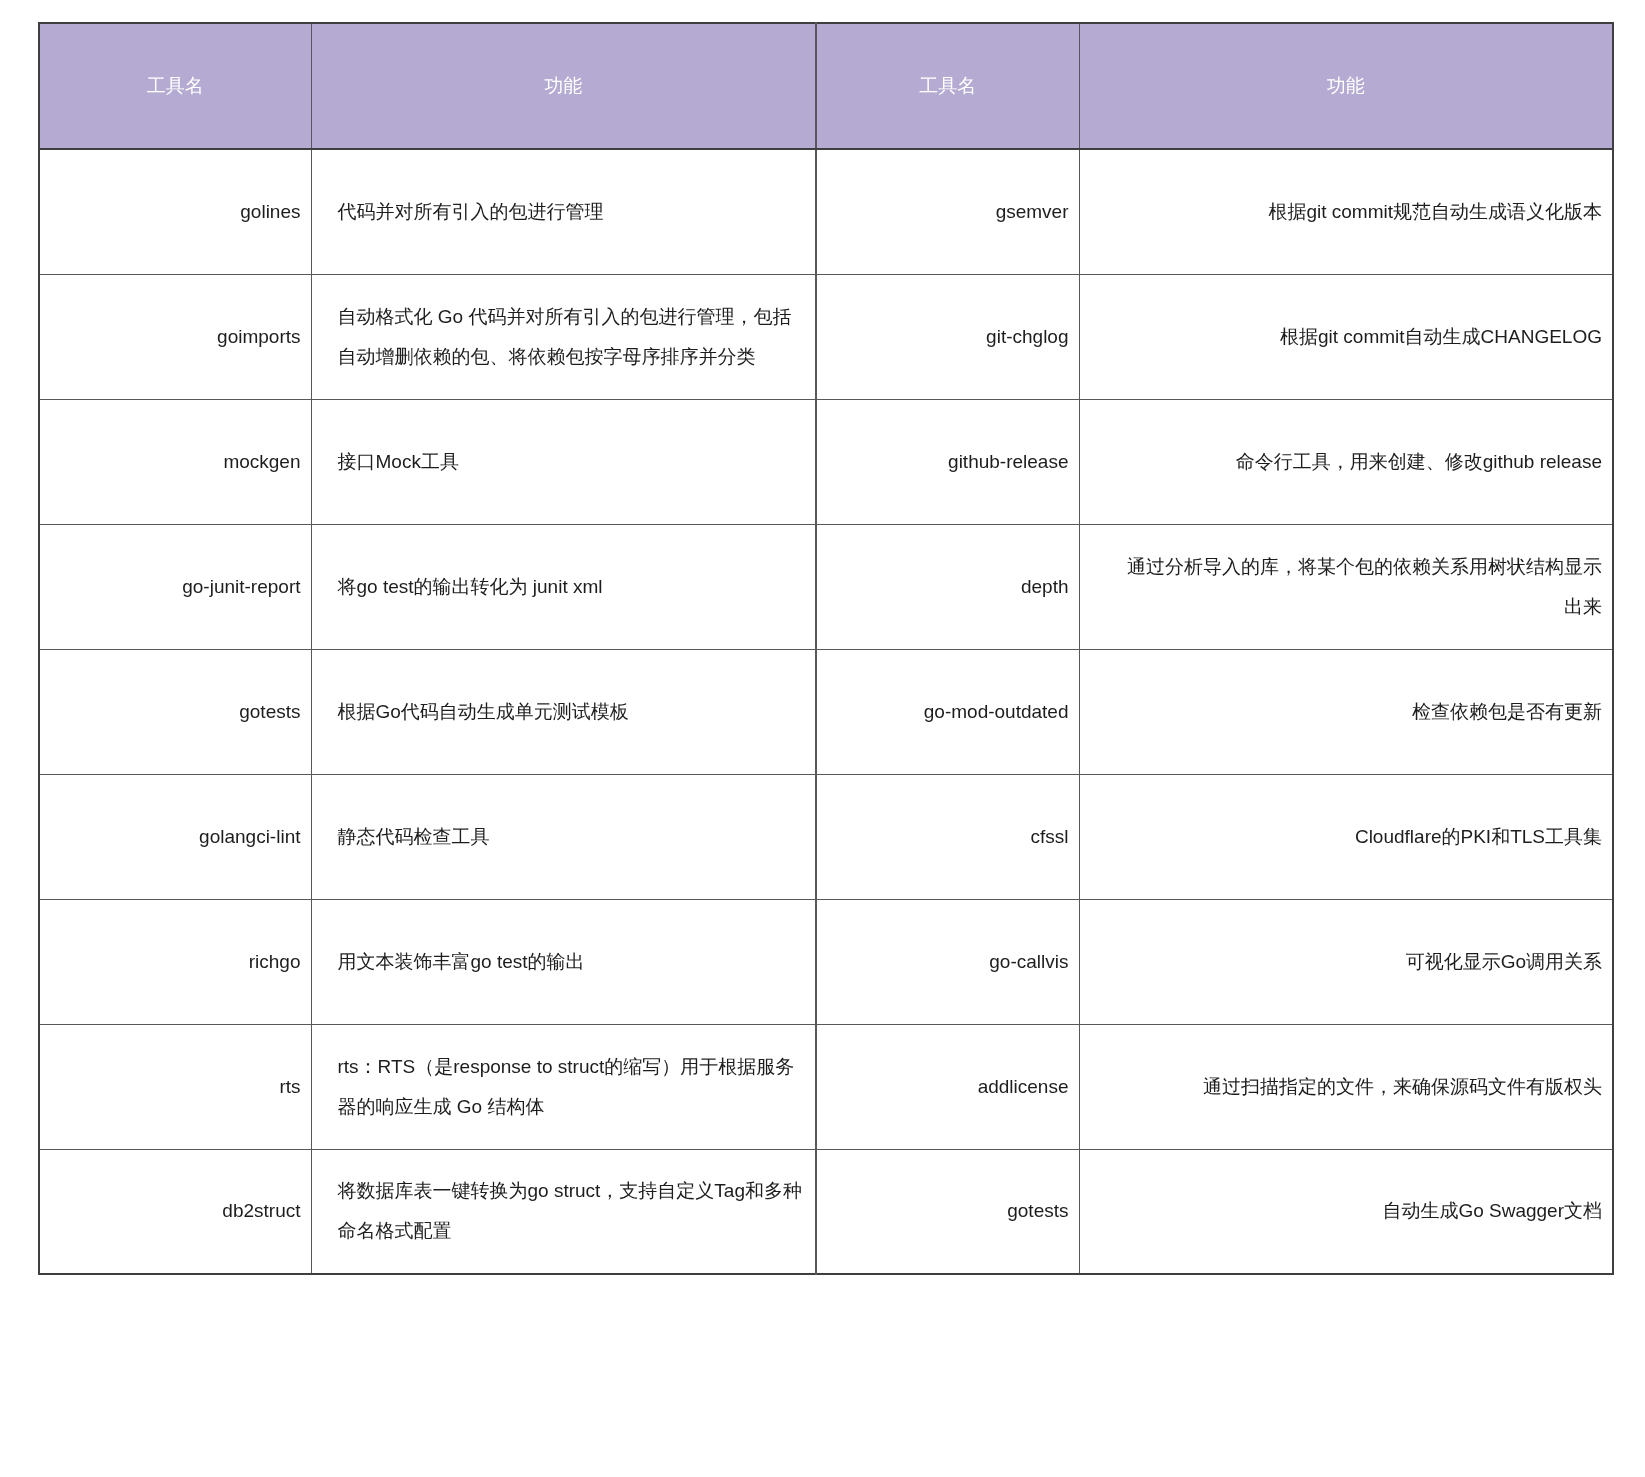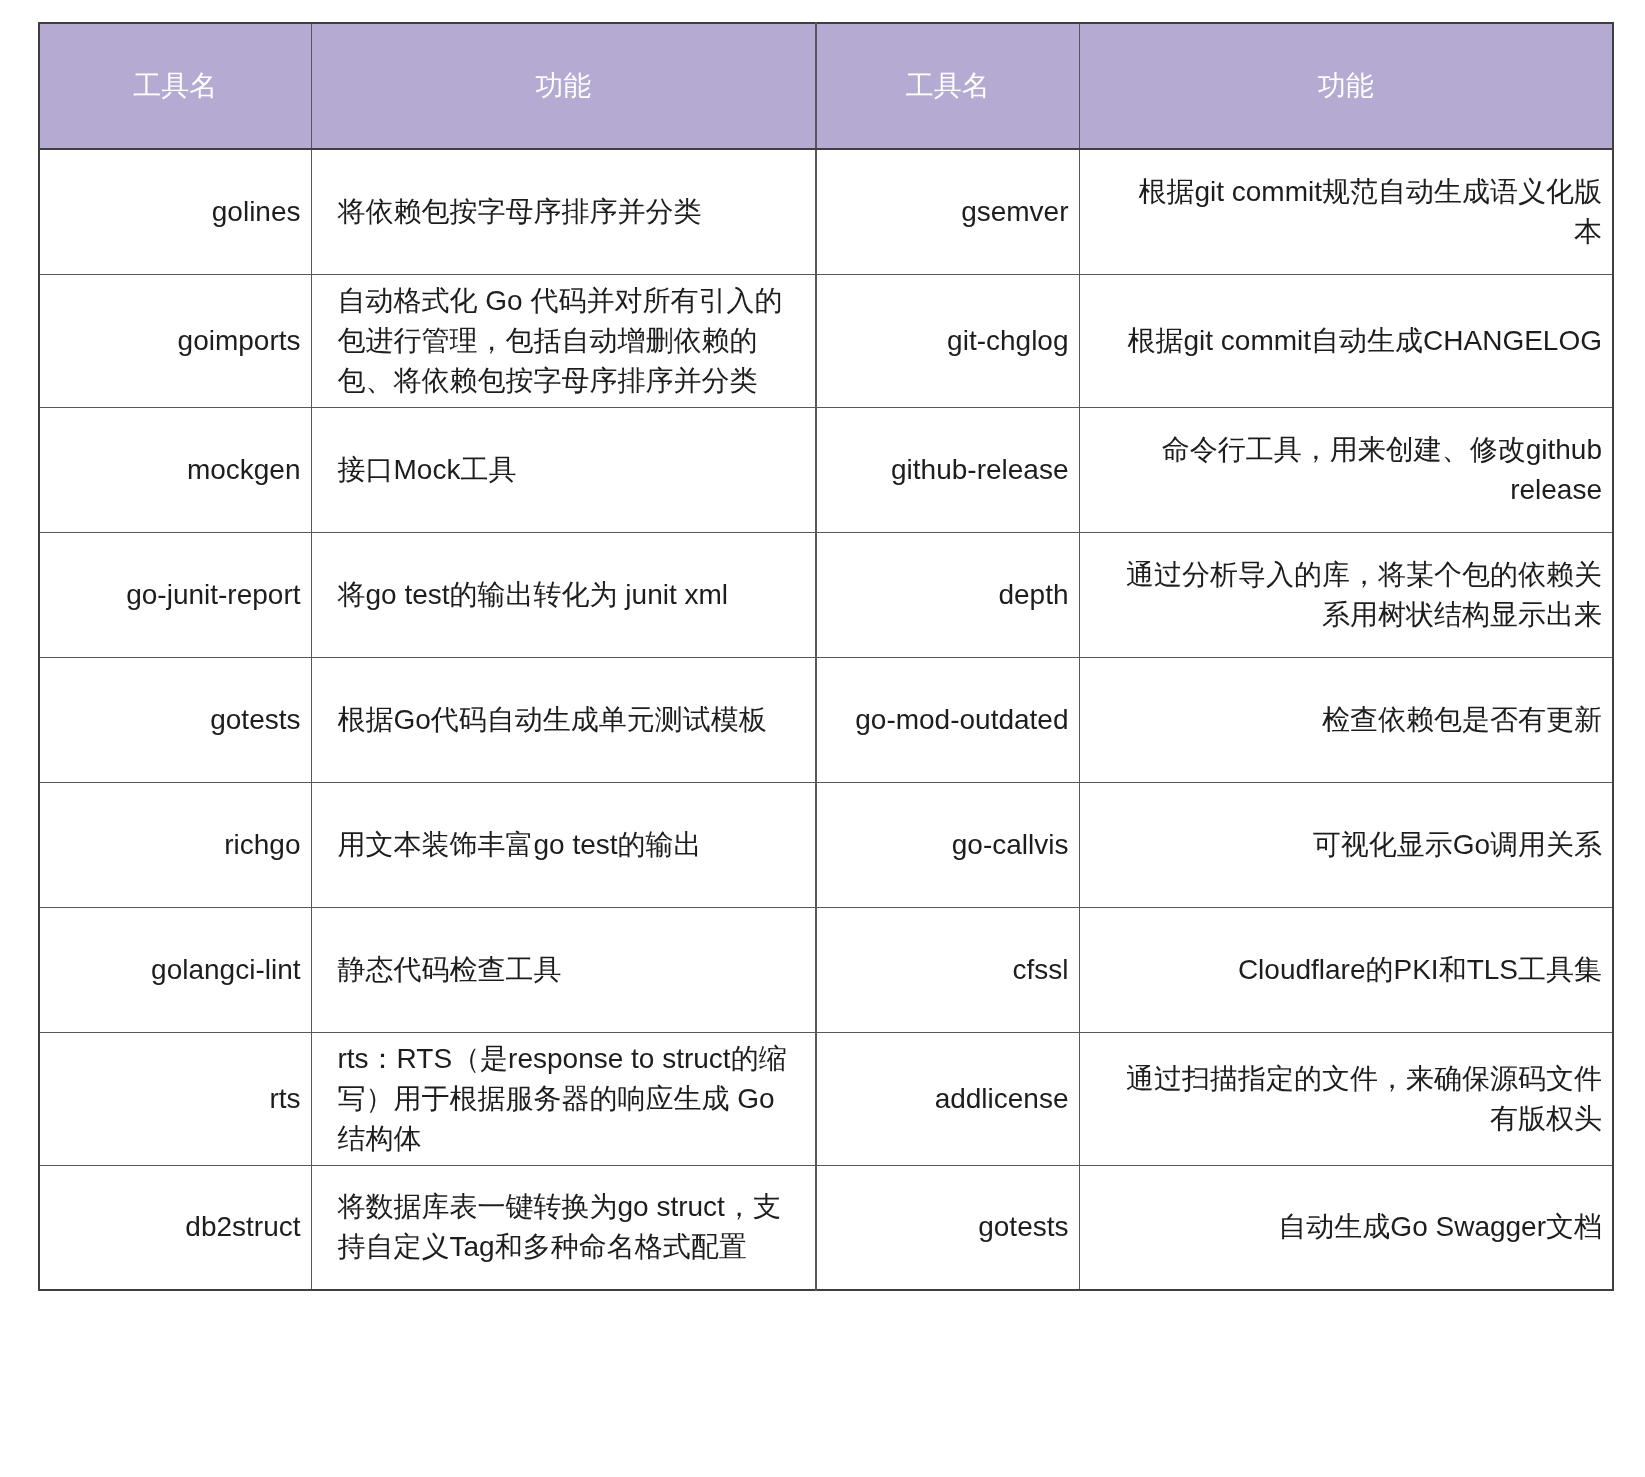--- a/index.html
+++ b/index.html
@@ -24,21 +24,21 @@
     background:var(--page-bg);
     overflow:hidden;
   }
   table.tools{
     position:absolute;
     left:38px;
     top:22px;
     width:1574px;
     border-collapse:collapse;
     table-layout:fixed;
-    font-size:28px;
+    font-size:19px;
     line-height:40px;
   }
   table.tools col.c-tool1{width:272px;}
   table.tools col.c-func1{width:505px;}
   table.tools col.c-tool2{width:263px;}
   table.tools col.c-func2{width:534px;}
   table.tools th, table.tools td{
     border:1.5px solid var(--line-mid);
     vertical-align:middle;
   }
@@ -86,21 +86,21 @@
       <tr>
         <th>工具名</th>
         <th>功能</th>
         <th class="divider-left">工具名</th>
         <th>功能</th>
       </tr>
     </thead>
     <tbody>
         <tr>
           <td class="cell-tool">golines</td>
-          <td class="cell-func">将依赖包按字母序排序并分类</td>
+          <td class="cell-func">代码并对所有引入的包进行管理</td>
           <td class="cell-tool divider-left">gsemver</td>
           <td class="cell-func right-half">根据git commit规范自动生成语义化版本</td>
         </tr>
         <tr>
           <td class="cell-tool">goimports</td>
           <td class="cell-func">自动格式化 Go 代码并对所有引入的包进行管理，包括自动增删依赖的包、将依赖包按字母序排序并分类</td>
           <td class="cell-tool divider-left">git-chglog</td>
           <td class="cell-func right-half">根据git commit自动生成CHANGELOG</td>
         </tr>
         <tr>
@@ -115,30 +115,30 @@
           <td class="cell-tool divider-left">depth</td>
           <td class="cell-func right-half">通过分析导入的库，将某个包的依赖关系用树状结构显示出来</td>
         </tr>
         <tr>
           <td class="cell-tool">gotests</td>
           <td class="cell-func">根据Go代码自动生成单元测试模板</td>
           <td class="cell-tool divider-left">go-mod-outdated</td>
           <td class="cell-func right-half">检查依赖包是否有更新</td>
         </tr>
         <tr>
+          <td class="cell-tool">golangci-lint</td>
+          <td class="cell-func">静态代码检查工具</td>
+          <td class="cell-tool divider-left">cfssl</td>
+          <td class="cell-func right-half">Cloudflare的PKI和TLS工具集</td>
+        </tr>
+        <tr>
           <td class="cell-tool">richgo</td>
           <td class="cell-func">用文本装饰丰富go test的输出</td>
           <td class="cell-tool divider-left">go-callvis</td>
           <td class="cell-func right-half">可视化显示Go调用关系</td>
-        </tr>
-        <tr>
-          <td class="cell-tool">golangci-lint</td>
-          <td class="cell-func">静态代码检查工具</td>
-          <td class="cell-tool divider-left">cfssl</td>
-          <td class="cell-func right-half">Cloudflare的PKI和TLS工具集</td>
         </tr>
         <tr>
           <td class="cell-tool">rts</td>
           <td class="cell-func">rts：RTS（是response to struct的缩写）用于根据服务器的响应生成 Go 结构体</td>
           <td class="cell-tool divider-left">addlicense</td>
           <td class="cell-func right-half">通过扫描指定的文件，来确保源码文件有版权头</td>
         </tr>
         <tr>
           <td class="cell-tool">db2struct</td>
           <td class="cell-func">将数据库表一键转换为go struct，支持自定义Tag和多种命名格式配置</td>

